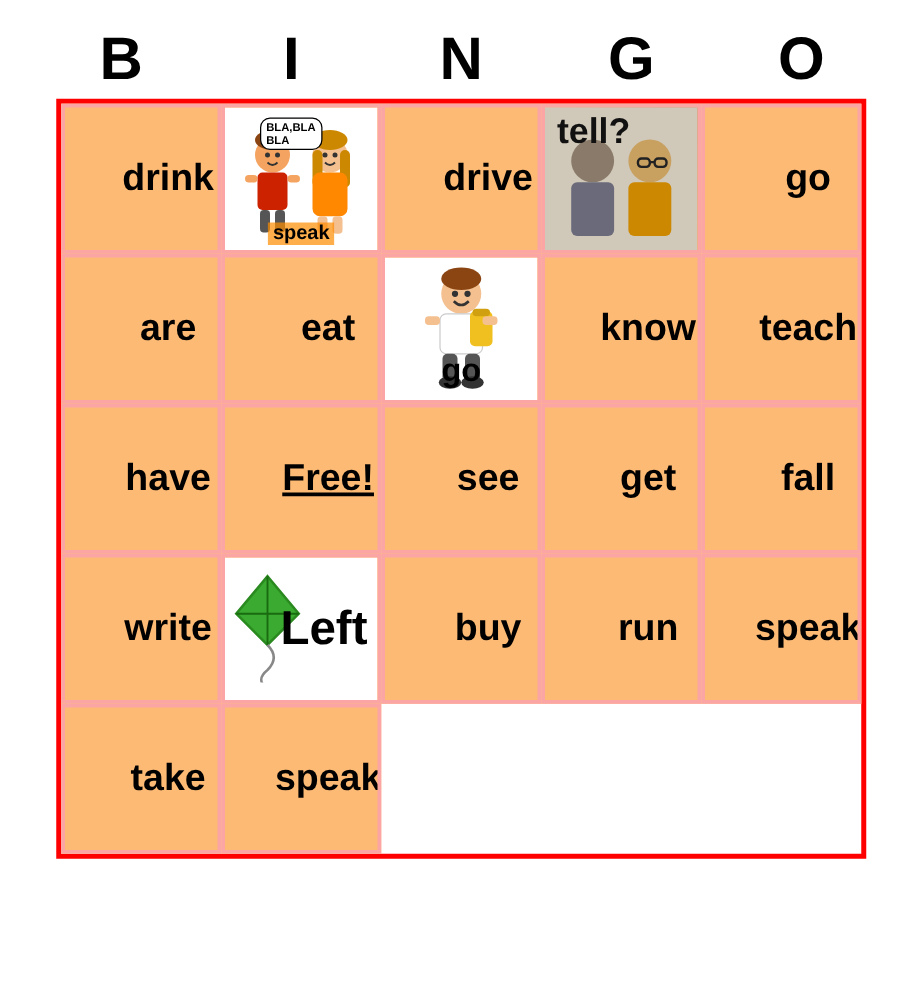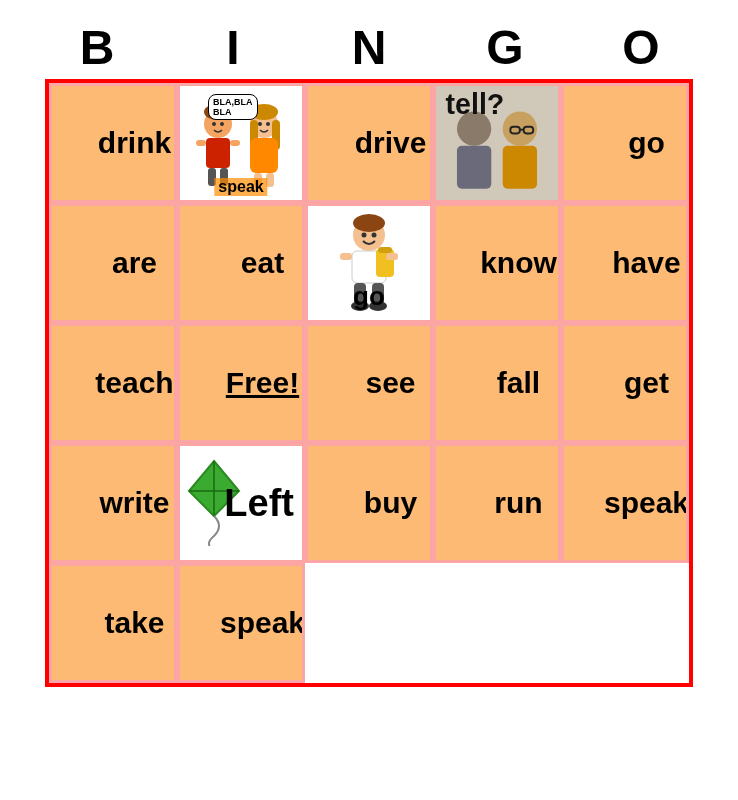--- a/index.html
+++ b/index.html
@@ -301,43 +301,43 @@
         </svg>
         <span class="go-label">go</span>
       </div>
     </div>
 
     <div class="bingo-cell">
       <span class="cell-text">know</span>
     </div>
 
     <div class="bingo-cell">
+      <span class="cell-text">teach</span>
+    </div>
+
+    <div class="bingo-cell">
       <span class="cell-text">have</span>
-    </div>
-
-    <div class="bingo-cell">
-      <span class="cell-text">teach</span>
     </div>
 
 
     <div class="bingo-cell free-cell">
       <span class="cell-text">Free!</span>
     </div>
 
 
     <div class="bingo-cell">
       <span class="cell-text">see</span>
     </div>
 
     <div class="bingo-cell">
+      <span class="cell-text">get</span>
+    </div>
+
+    <div class="bingo-cell">
       <span class="cell-text">fall</span>
-    </div>
-
-    <div class="bingo-cell">
-      <span class="cell-text">get</span>
     </div>
 
     <div class="bingo-cell">
       <span class="cell-text">write</span>
     </div>
 
 
     <div class="bingo-cell has-image">
       <div class="left-image">
         <svg width="60" height="90" viewBox="0 0 60 90" class="kite-svg">

